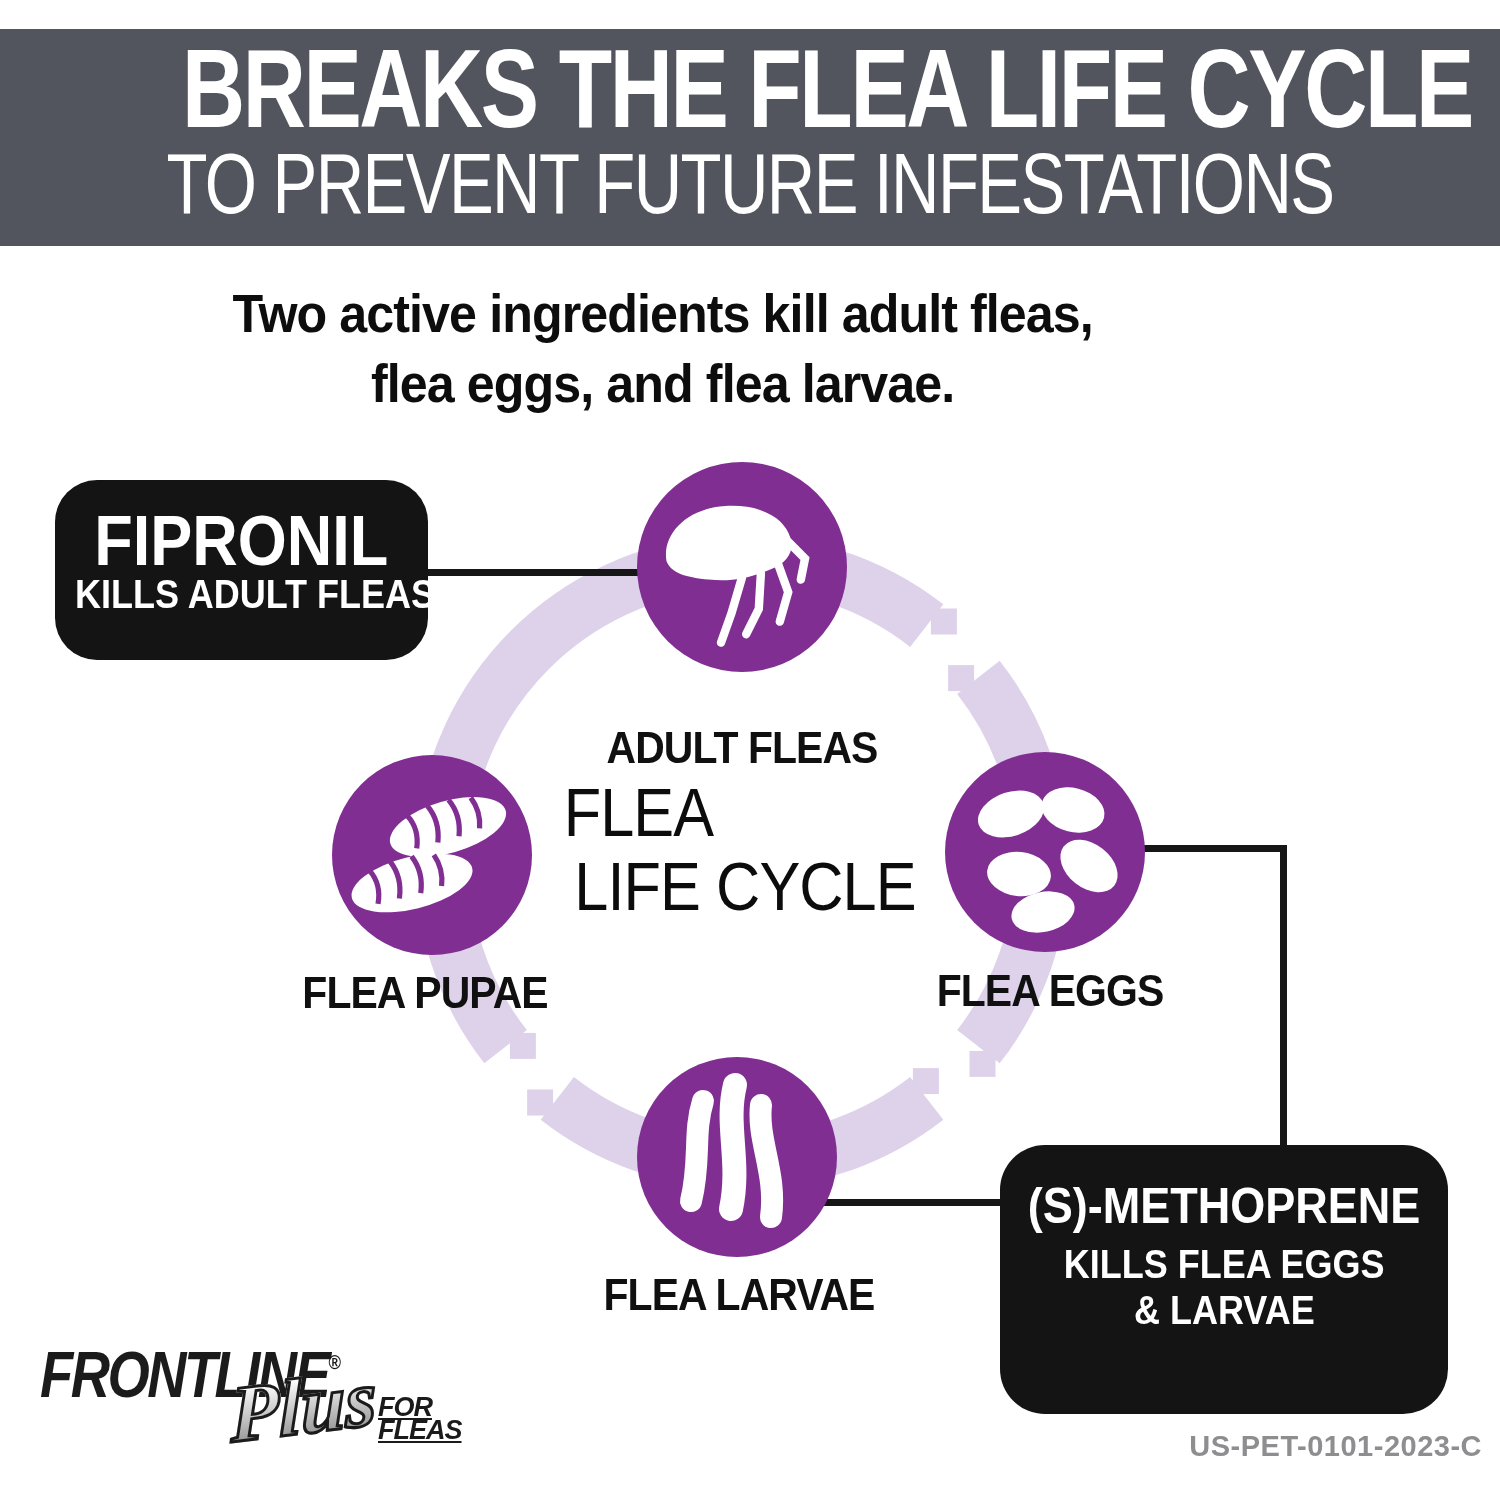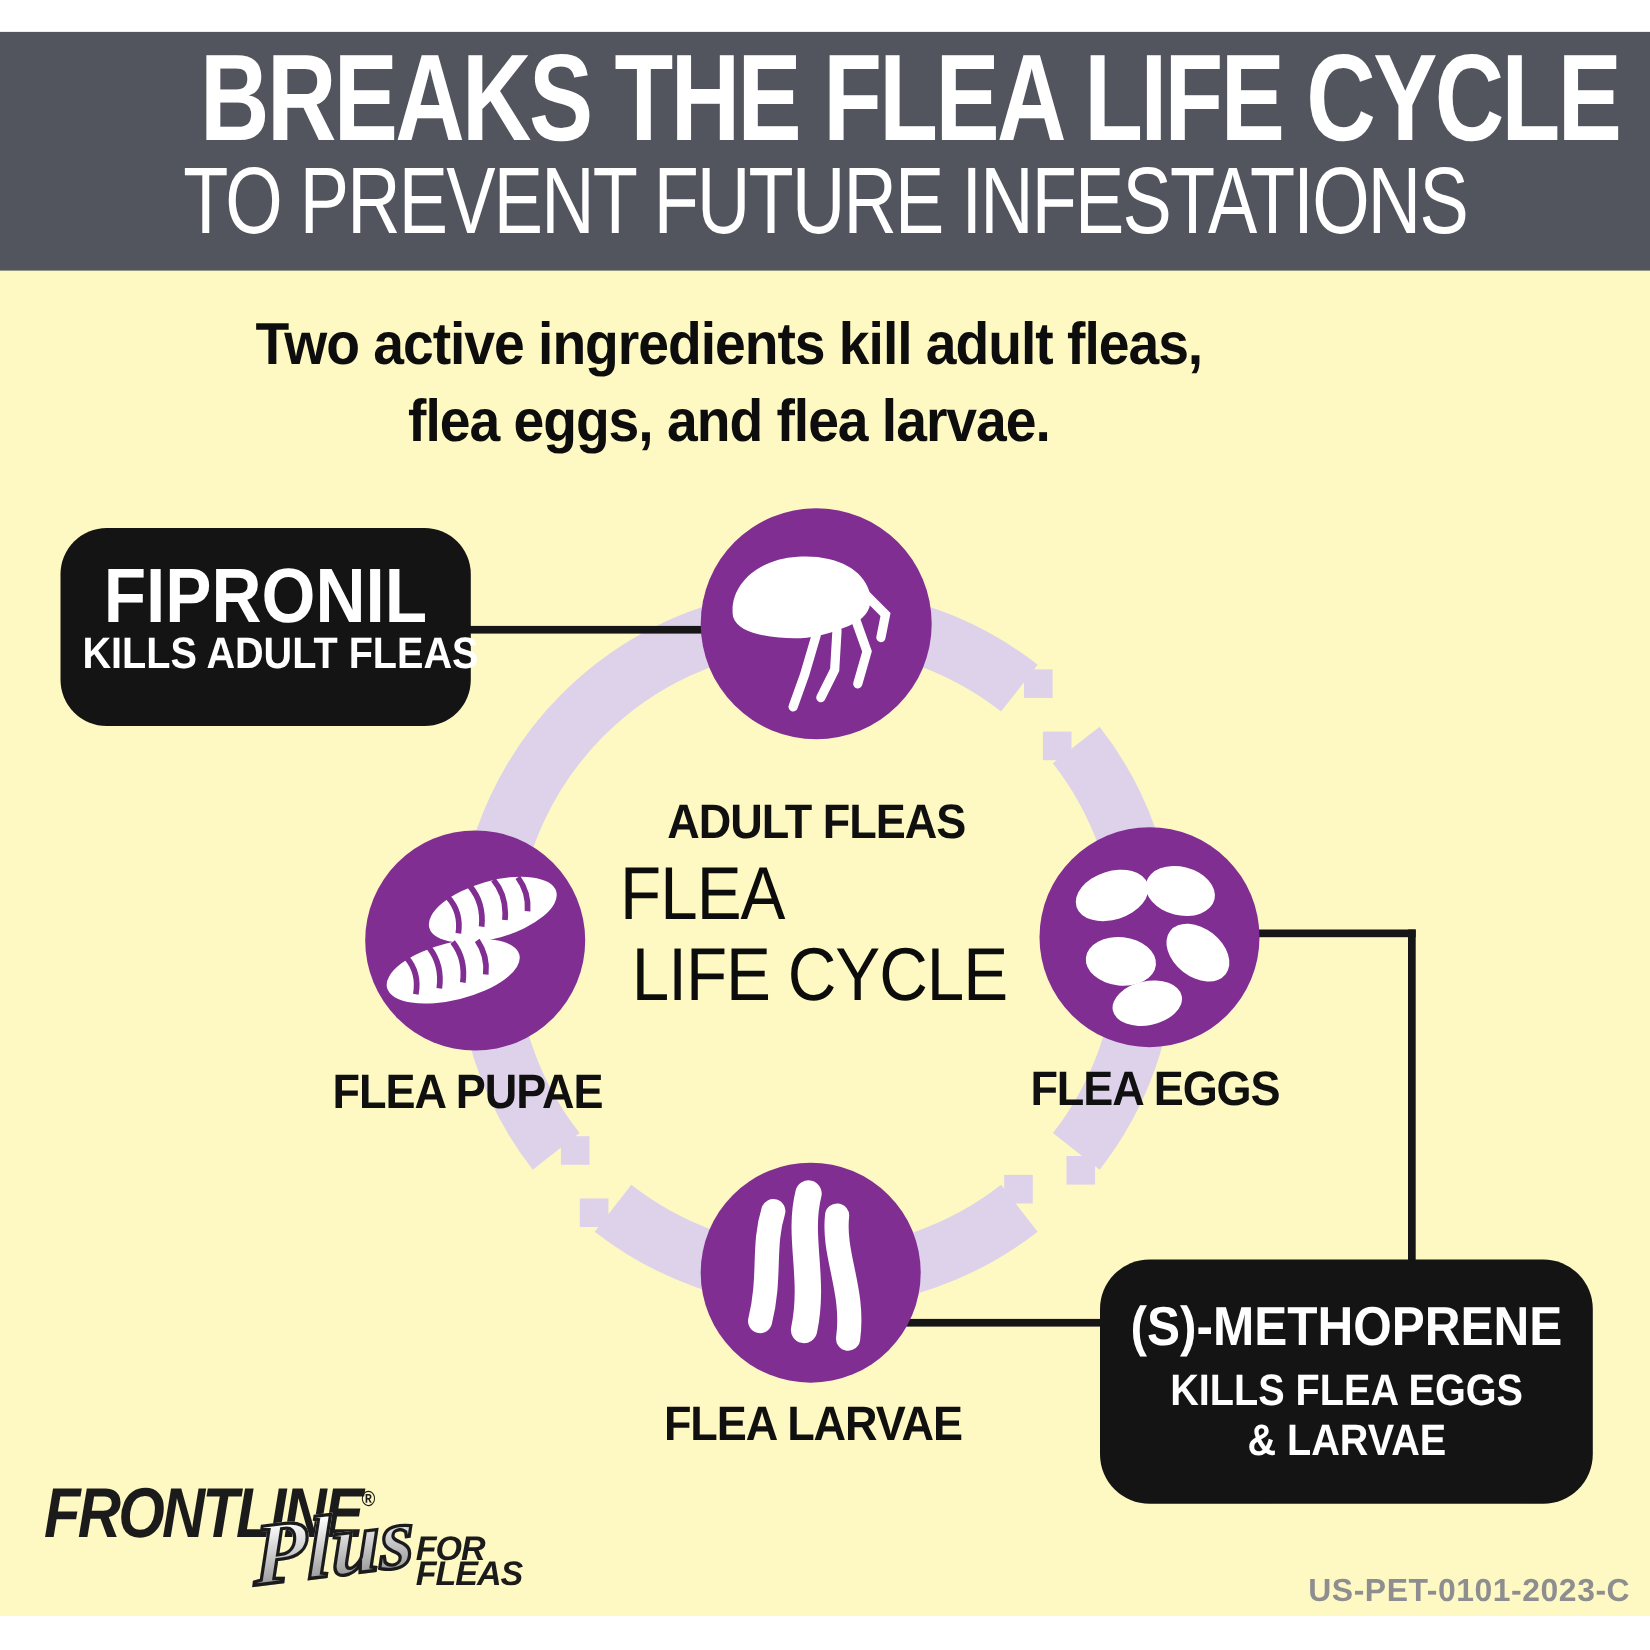--- a/index.html
+++ b/index.html
@@ -1,18 +1,18 @@
 <!DOCTYPE html>
 <html><head>
 <meta charset="utf-8">
 <style>
   html,body{margin:0;padding:0;background:#e9e9e9;}
   .canvas{
     position:relative;width:1500px;height:1500px;overflow:hidden;
-    background:#fef9c3;font-family:"Liberation Sans",sans-serif;
+    background:#ffffff;font-family:"Liberation Sans",sans-serif;
   }
   
   .strip-top{position:absolute;left:0;top:0;width:1500px;height:29px;background:#ffffff;}
   .strip-bottom{position:absolute;left:0;top:1469px;width:1500px;height:31px;background:#ffffff;}
 
   
   .banner{position:absolute;left:0;top:29px;width:1500px;height:217px;background:#52555e;text-align:center;color:#ffffff;}
   .banner .l1{margin-top:4px;font-size:112px;font-weight:800;letter-spacing:-3px;line-height:112px;white-space:nowrap;}
   .banner .l1 span{display:inline-block;transform:scaleX(0.78);transform-origin:center;}
   .banner .l2{margin-top:-6px;font-size:86px;font-weight:400;letter-spacing:-2px;line-height:88px;white-space:nowrap;}
@@ -55,38 +55,38 @@
     z-index:4;text-align:left;color:#0c0c0c;font-weight:400;white-space:nowrap;}
   .center-title .c1{font-size:68px;line-height:72px;letter-spacing:-1px;}
   .center-title .c2{font-size:68px;line-height:76px;letter-spacing:-1px;}
   .center-title span{display:inline-block;transform:scaleX(0.9);transform-origin:center;}
 
   
   .callout{position:absolute;background:#141414;color:#ffffff;z-index:5;text-align:center;}
   .box-fipronil{left:55px;top:480px;width:373px;height:180px;border-radius:42px;}
   .box-fipronil .t{margin-top:32px;font-size:70px;font-weight:800;line-height:58px;}
   .box-fipronil .s{margin-top:3px;font-size:40px;font-weight:700;line-height:42px;}
-  .box-methoprene{left:1000px;top:1145px;width:448px;height:222px;border-radius:45px;}
+  .box-methoprene{left:1000px;top:1145px;width:448px;height:269px;border-radius:45px;}
   .box-methoprene .t{margin-top:34px;font-size:50px;font-weight:800;line-height:54px;}
   .box-methoprene .s{margin-top:8px;font-size:40px;font-weight:700;line-height:46px;}
   .callout span{display:inline-block;transform:scaleX(0.9);transform-origin:center;white-space:nowrap;}
 
   
   .brand{position:absolute;left:40px;top:1338px;z-index:6;color:#1b1b1b;}
   .brand .frontline{font-size:64px;font-weight:700;font-style:italic;letter-spacing:-3px;
     display:inline-block;transform:scaleX(0.85);transform-origin:left;white-space:nowrap;}
   .brand .reg{font-size:20px;vertical-align:28px;letter-spacing:0;}
   .brand .plus{position:absolute;left:190px;top:28px;font-family:"Liberation Serif",serif;
     font-style:italic;font-weight:700;font-size:80px;line-height:80px;
     transform:rotate(-7deg) skewX(-6deg);
     color:#dcdcdc;background:linear-gradient(180deg,#ffffff 15%,#9a9a9a 85%);
     -webkit-background-clip:text;background-clip:text;-webkit-text-fill-color:transparent;
     -webkit-text-stroke:3px #1b1b1b;}
   .brand .fordogs{position:absolute;left:338px;top:58px;font-weight:700;font-style:italic;
-    font-size:31px;line-height:23px;letter-spacing:-1px;white-space:nowrap;}
+    font-size:27px;line-height:23px;letter-spacing:-1px;white-space:nowrap;text-decoration:underline;}
 
   
   .footer-code{position:absolute;right:18px;top:1430px;z-index:6;font-size:29px;
     color:#8e8e90;letter-spacing:0.5px;font-weight:bold;}
 </style>
 </head>
 <body>
 
 <div class="canvas">
 

